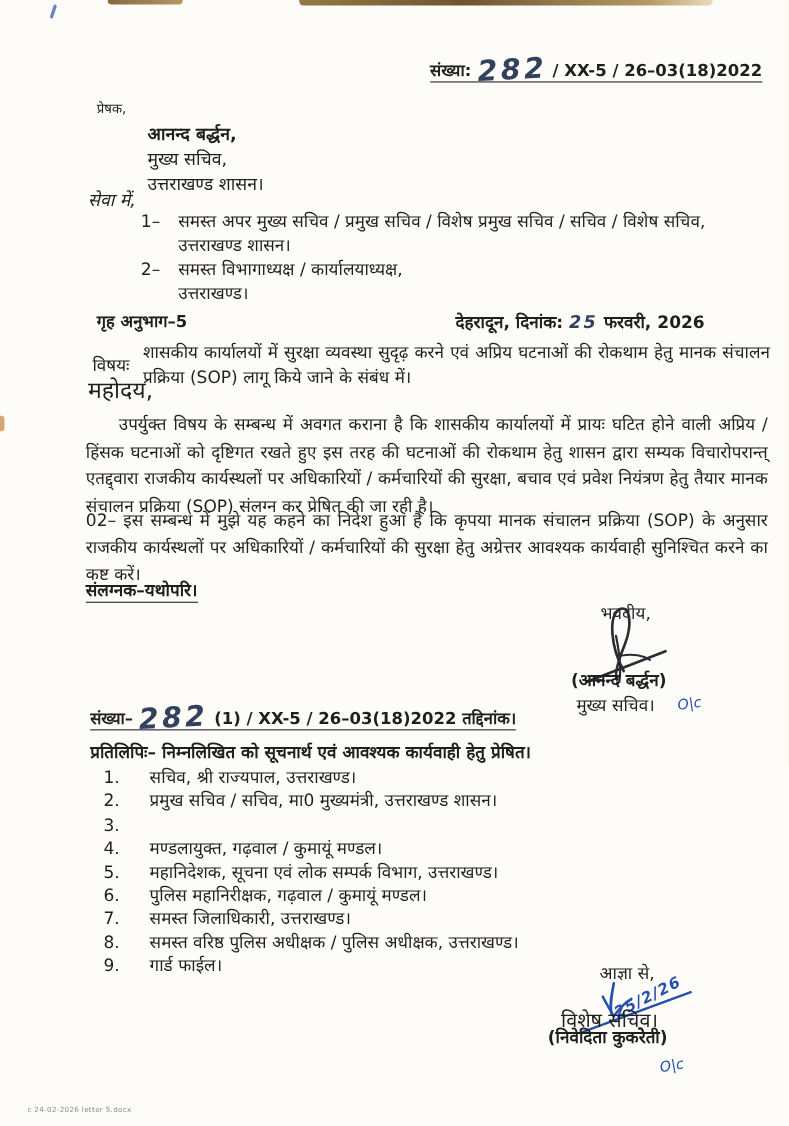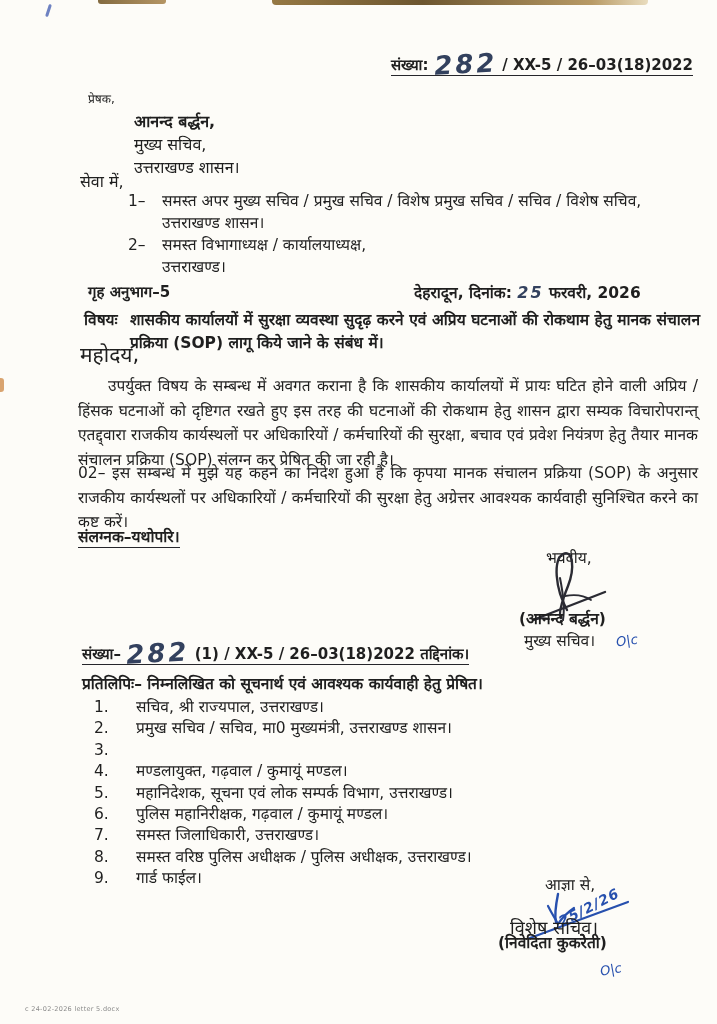--- a/index.html
+++ b/index.html
@@ -24,28 +24,28 @@
   .u { border-bottom:1.6px solid #26262b; padding-bottom:1px; }
   .just { text-align:justify; }
 
   .hw { font-style:italic; color:#33415e; display:inline-block; }
   .hw-blue { font-style:italic; color:#2750ae; display:inline-block; }
   .hw-num { font-size:26px; line-height:18px; letter-spacing:3px; transform:rotate(-3deg) translateY(3px); }
 
   .ref-top { top:52px; right:24px; font-size:15px; font-weight:700; }
   .sender-label { top:90px; left:88px; font-size:12px; }
   .sender-block { top:110px; left:134px; font-size:16px; line-height:23px; }
-  .seva { top:170px; left:80px; font-size:16px; }
+  .seva { top:170px; left:80px; font-size:16px;font-style:italic; }
   .recipients { top:190px; left:128px; width:570px; font-size:15.5px; }
   .rec-row { display:flex; line-height:22px; }
   .rec-num { width:34px; flex:0 0 34px; }
   .section-line { top:281px; left:88px; font-size:15px; font-weight:600; }
   .dateline { top:281px; left:414px; font-size:15.5px; font-weight:600; }
-  .subject { top:309px; left:84px; width:616px; font-size:15.5px; font-weight:700;
-    display:flex; line-height:23px; }
+  .subject { top:309px; left:84px; width:616px; font-size:15.5px; font-weight:400;
+    display:flex; line-height:23px;align-items:center; }
   .subject-label { flex:0 0 46px; }
   .salutation { top:340px; left:80px; font-size:21px; }
   .para1 { top:374px; left:78px; width:620px; font-size:15.5px; line-height:24.5px; text-indent:30px; }
   .para2 { top:461px; left:78px; width:620px; font-size:15.5px; line-height:24.5px; }
   .enclosure { top:525px; left:78px; font-size:15.5px; font-weight:700; }
   .valediction { top:546px; left:546px; font-size:15.5px; }
   .sig1 { top:548px; left:505px; }
   .sign1-name { top:607px; left:519px; font-size:15.5px; font-weight:700; }
   .sign1-title { top:629px; left:524px; font-size:15.5px; }
   .oc1 { top:633px; left:616px; font-size:13px; transform:rotate(-8deg); }

